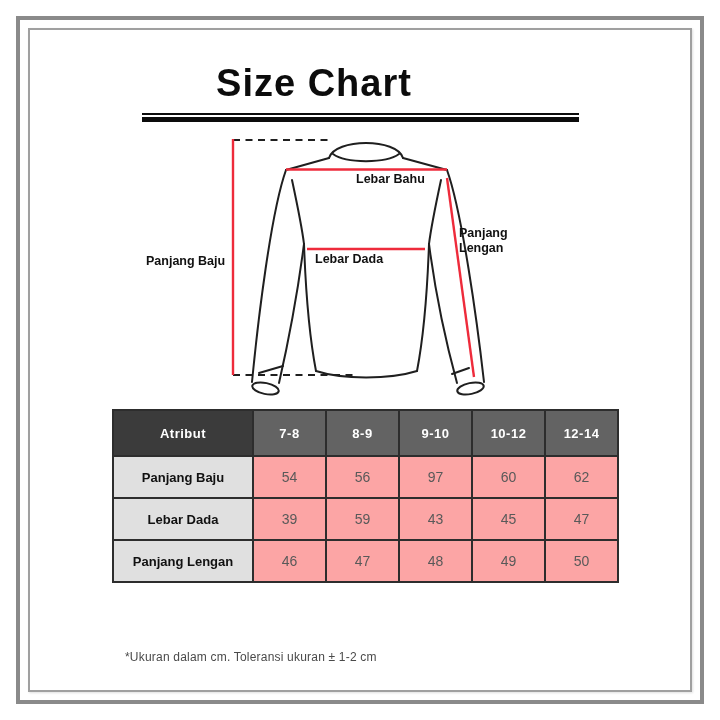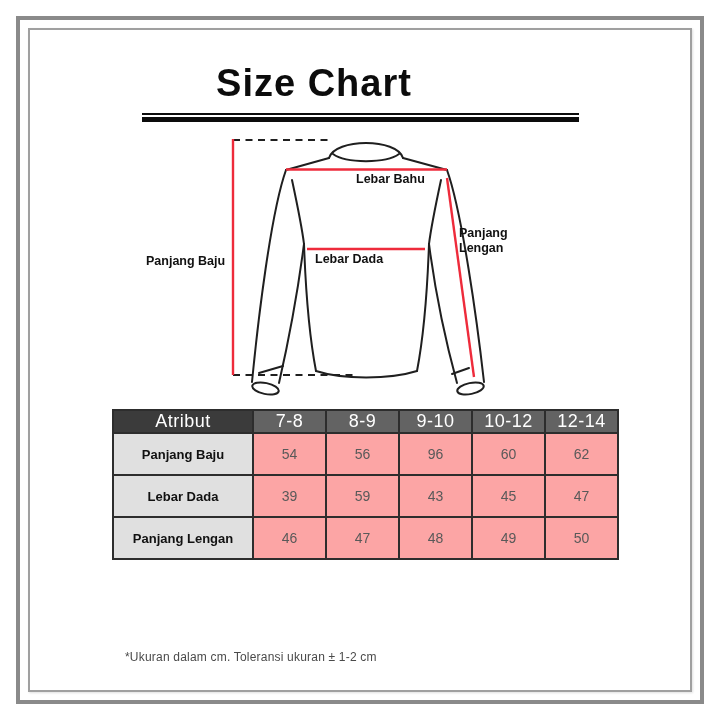--- a/index.html
+++ b/index.html
@@ -62,24 +62,24 @@
     position: absolute; left: 112px; top: 409px;
     border-collapse: collapse;
     table-layout: fixed;
     width: 505px;
   }
   .size-table th, .size-table td {
     border: 2px solid var(--table-border);
     text-align: center; vertical-align: middle;
   }
   .size-table thead th {
-    height: 22px;
+    height: 46px;
     background: var(--header-mid);
     color: #ffffff;
-    font-size: 18px; font-weight: 400; letter-spacing: 0.5px;
+    font-size: 13px; font-weight: 700; letter-spacing: 0.5px;
   }
   .size-table thead th.attr-head { background: var(--header-dark); }
   .size-table tbody th {
     height: 42px;
     background: var(--label-bg);
     color: var(--ink);
     font-size: 13px; font-weight: 700;
   }
   .size-table tbody td {
     background: #fca5a5;
@@ -165,21 +165,21 @@
         <th>9-10</th>
         <th>10-12</th>
         <th>12-14</th>
       </tr>
   </thead>
   <tbody>
       <tr>
         <th>Panjang Baju</th>
         <td>54</td>
         <td>56</td>
-        <td>96</td>
+        <td>97</td>
         <td>60</td>
         <td>62</td>
       </tr>
       <tr>
         <th>Lebar Dada</th>
         <td>39</td>
         <td>59</td>
         <td>43</td>
         <td>45</td>
         <td>47</td>

